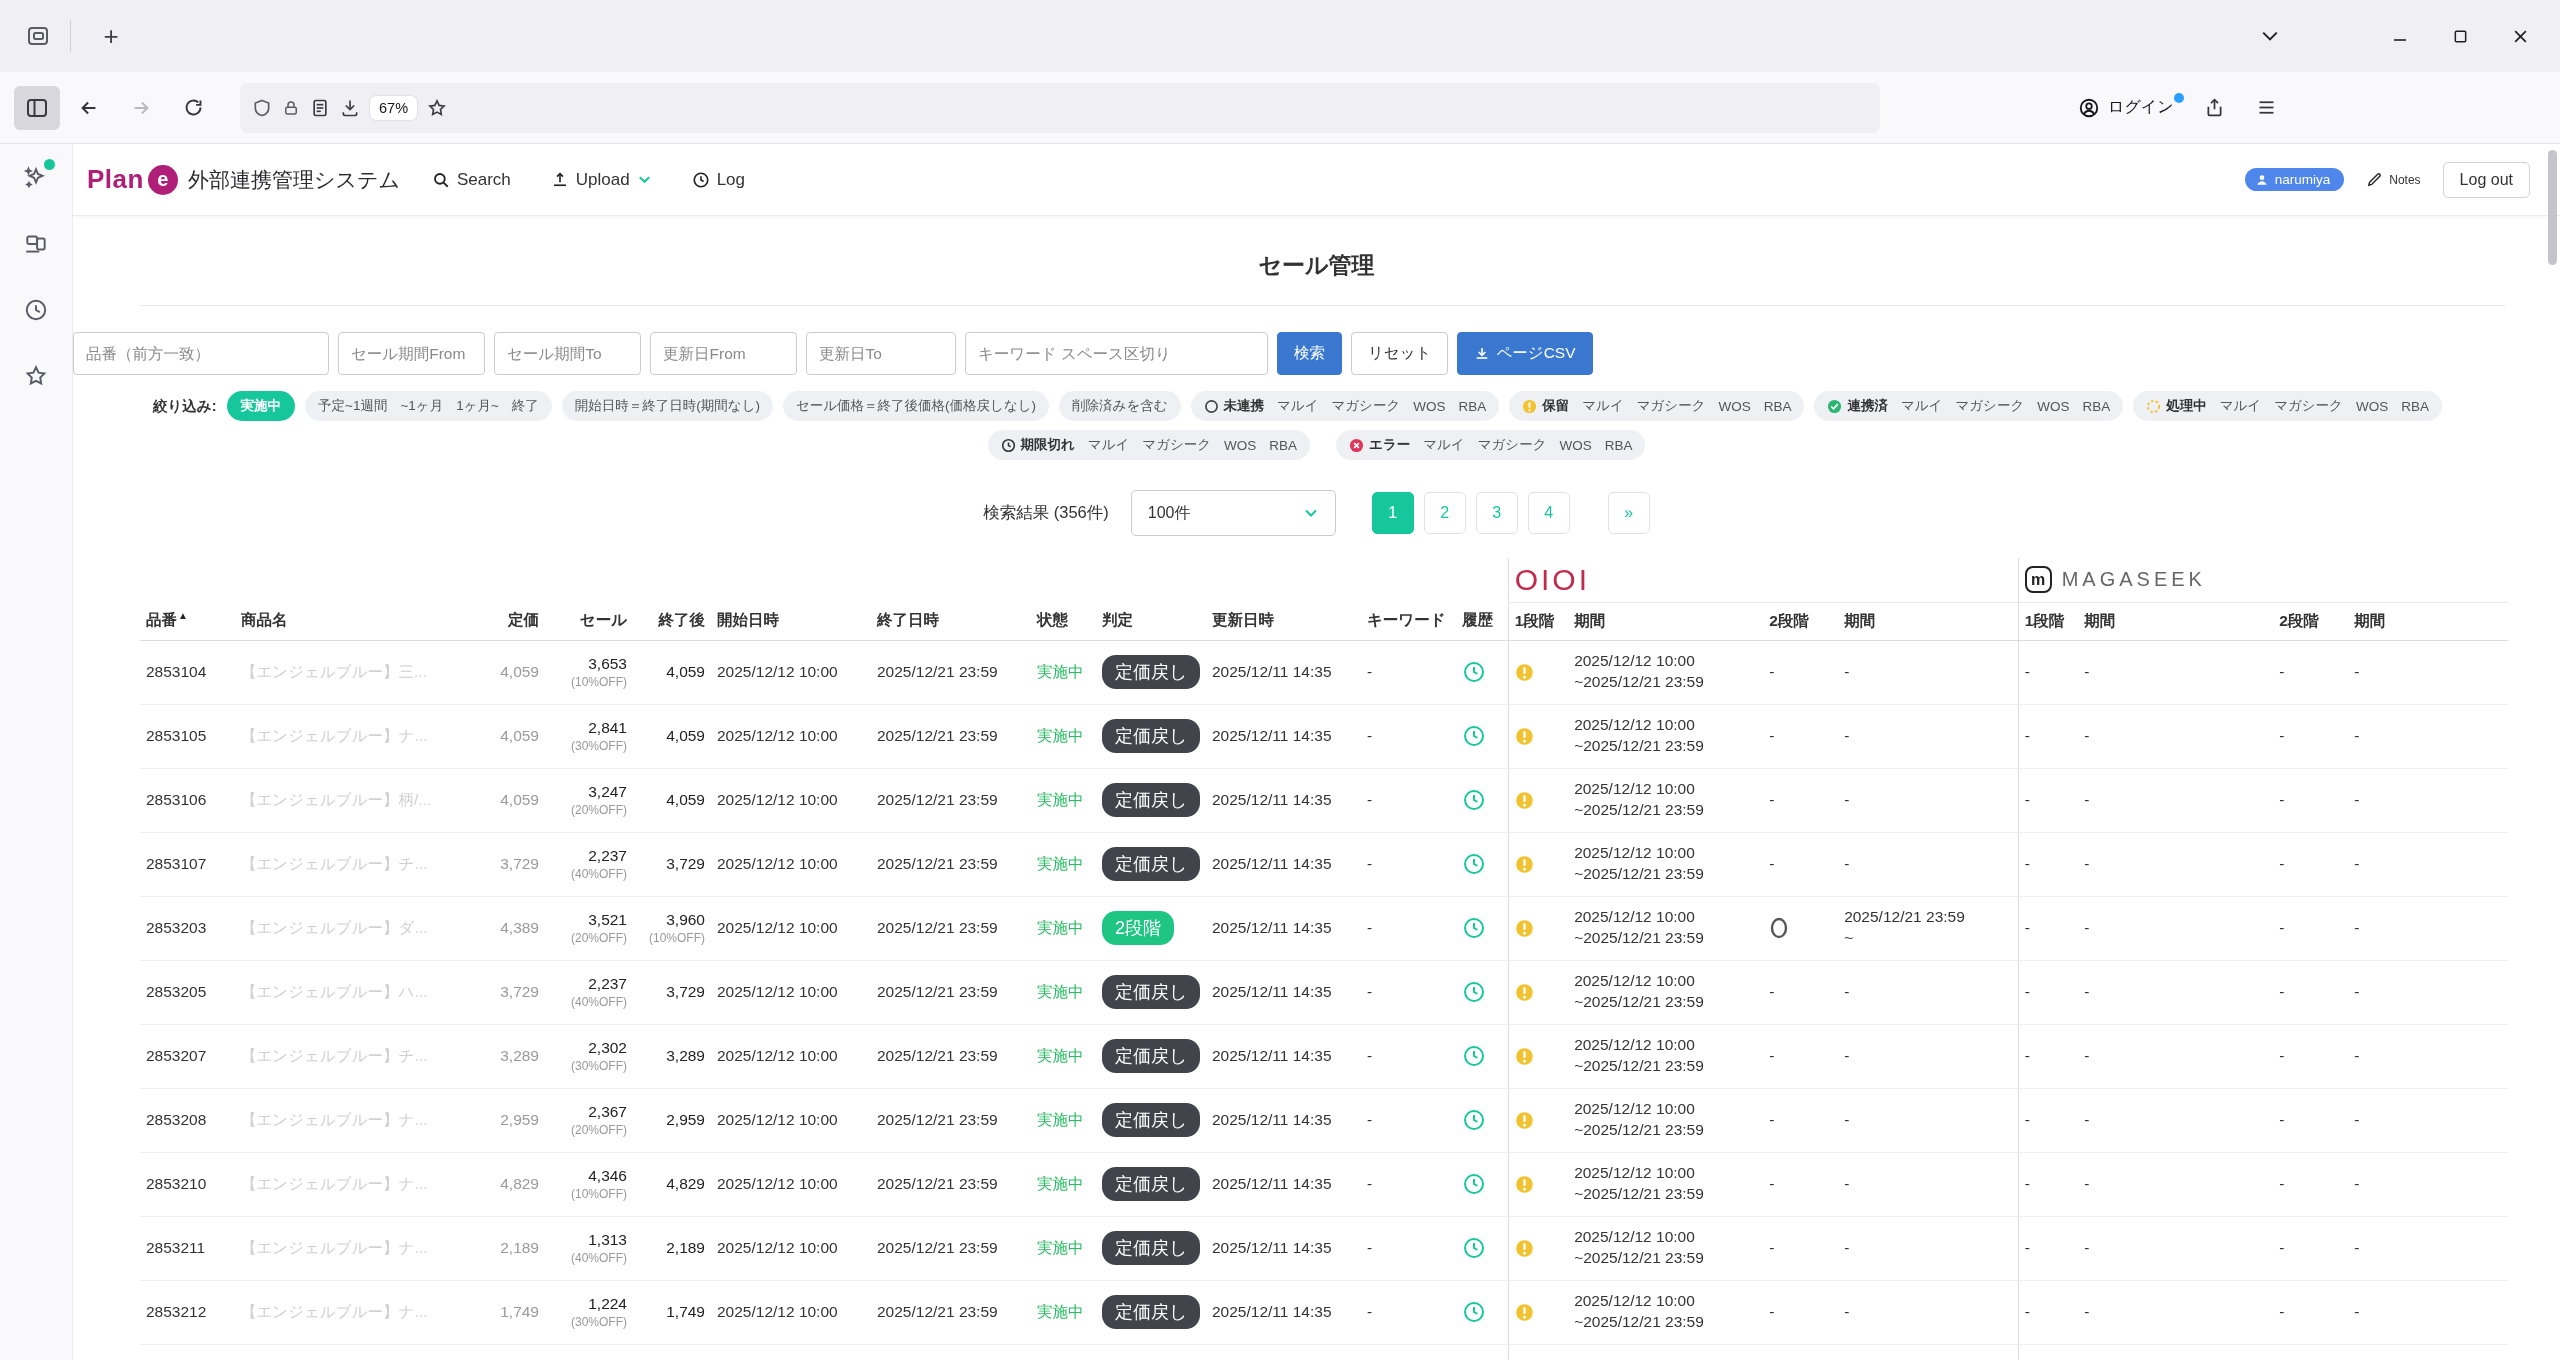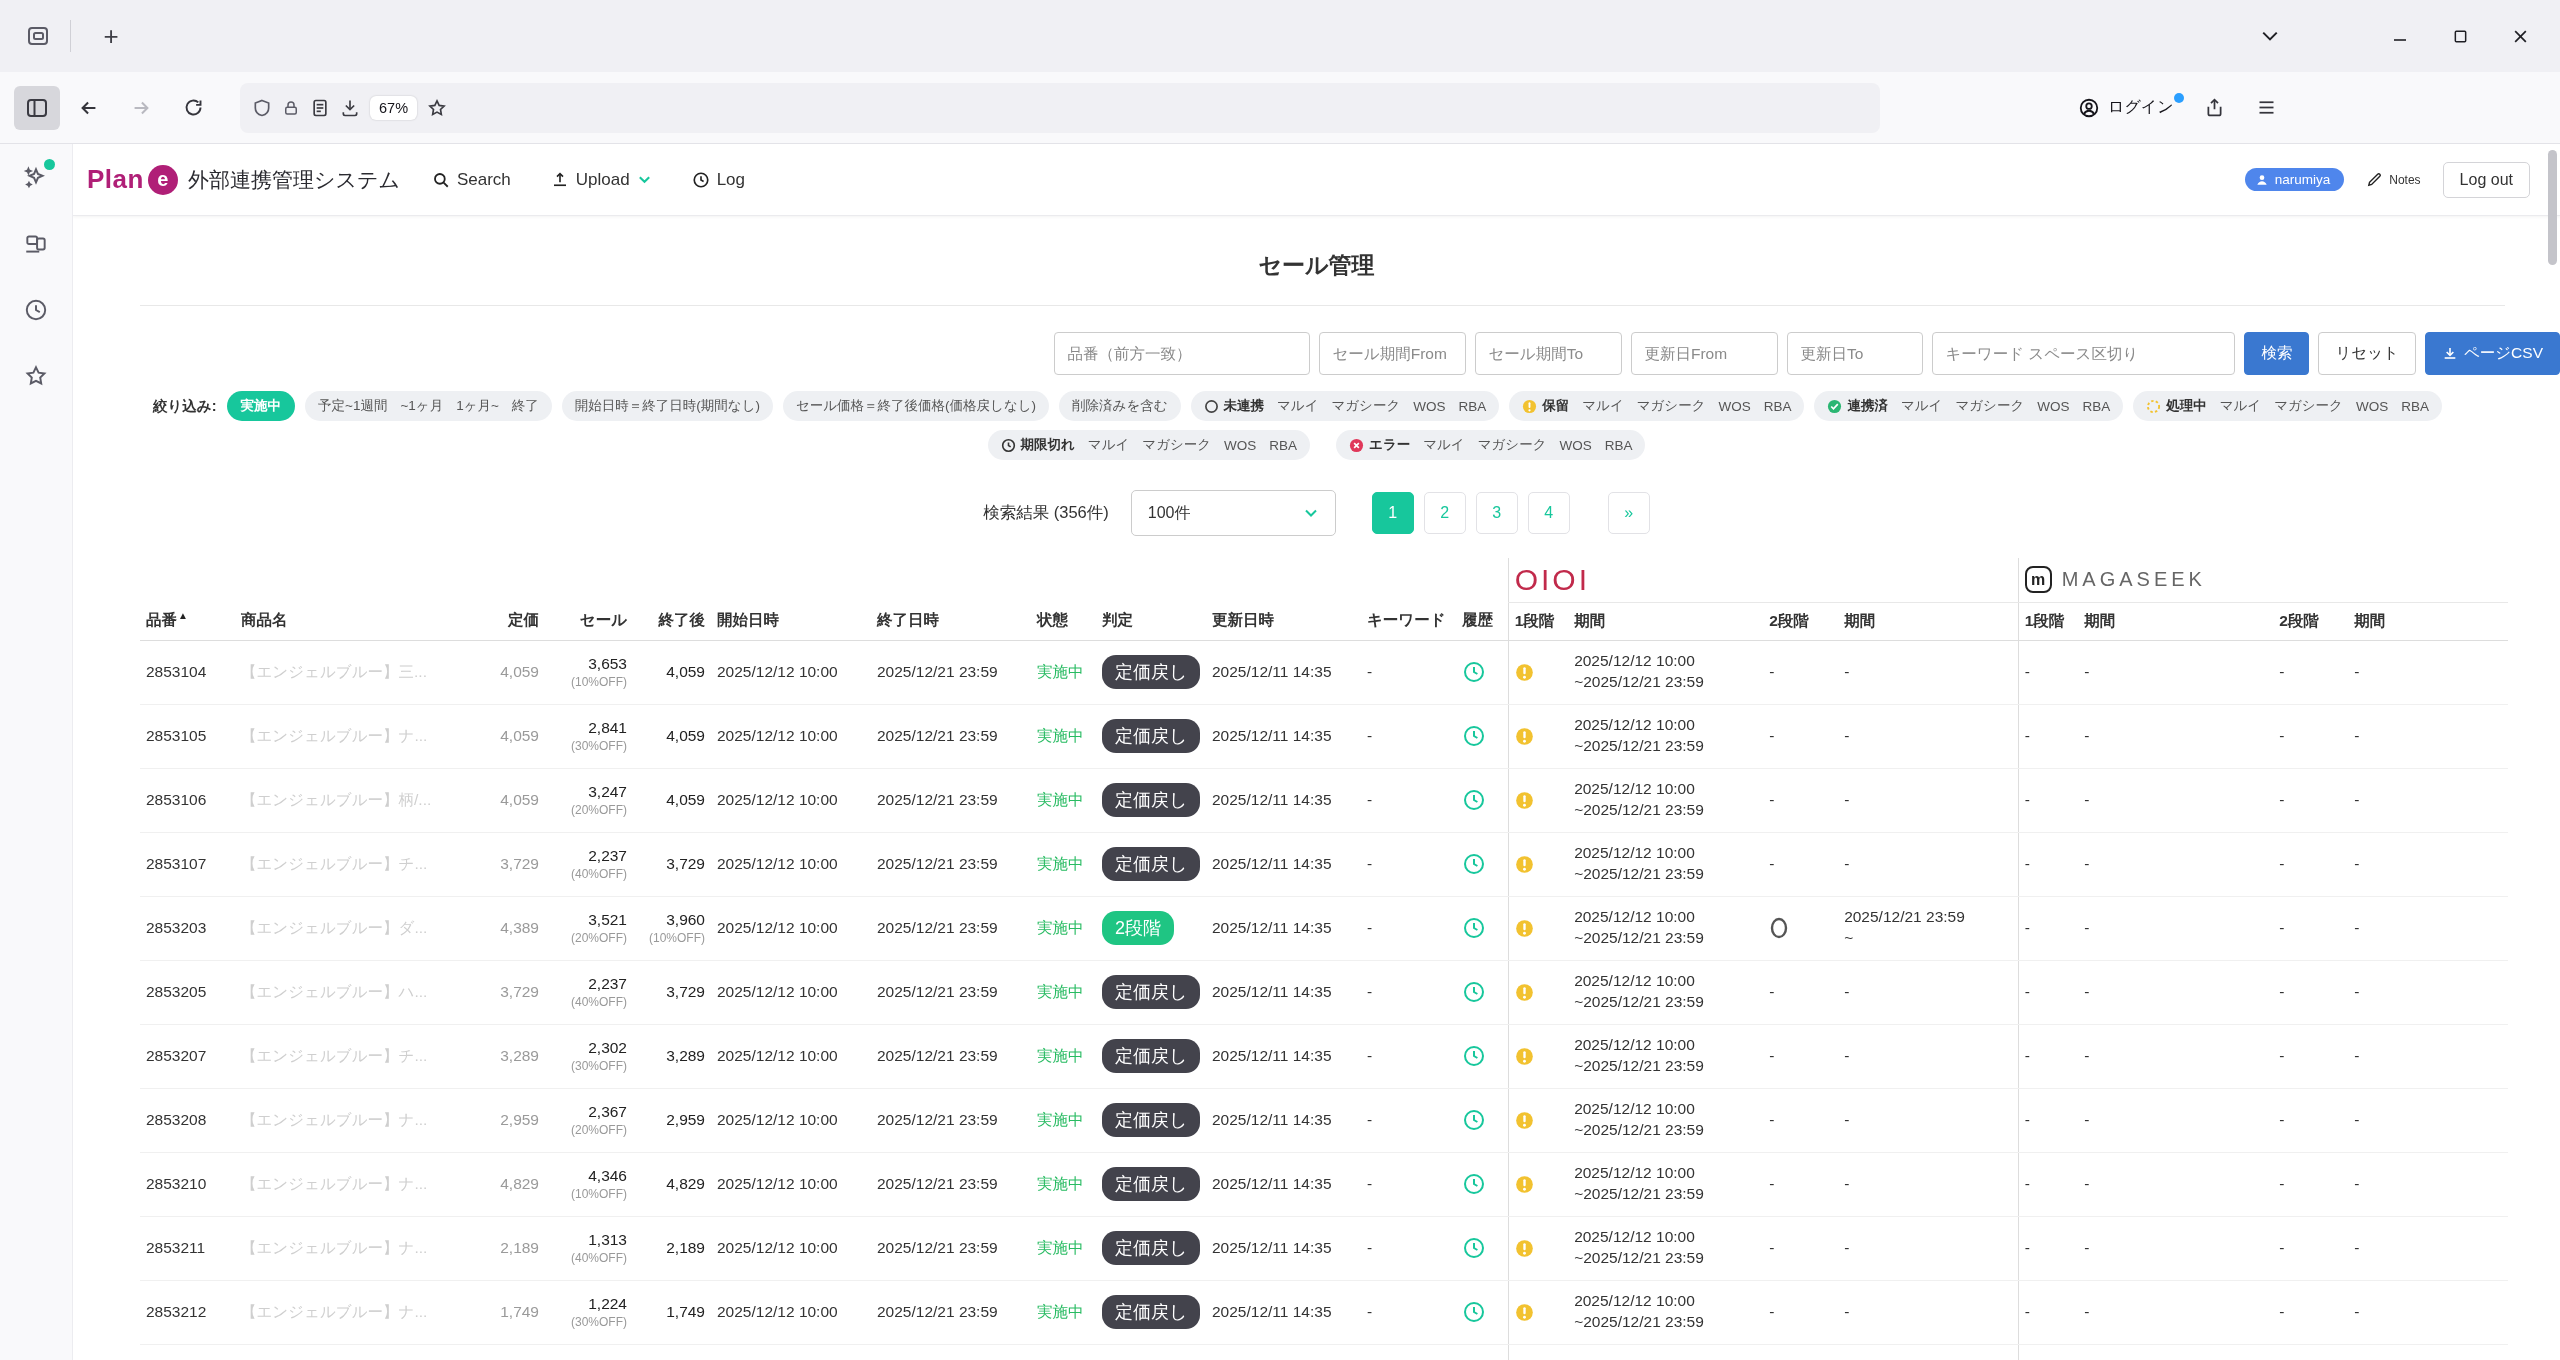--- a/index.html
+++ b/index.html
@@ -46,21 +46,21 @@
   .appnav-item{display:flex;align-items:center;gap:7px;font-size:17px;color:#333;cursor:pointer;}
   .chev-teal{color:#17c79c;}
   .appbar-right{margin-left:auto;display:flex;align-items:center;gap:22px;}
   .user-chip{background:#4f86ec;color:#fff;border-radius:14px;padding:4px 14px 4px 10px;font-size:13.5px;display:flex;align-items:center;gap:6px;}
   .notes{display:flex;align-items:center;gap:6px;font-size:12px;color:#333;}
   .logout-btn{border:1px solid #d4d4d8;border-radius:5px;background:#fff;font-size:16px;color:#333;padding:8px 16px;}
 
   
   .page-title{text-align:center;font-size:23px;font-weight:700;color:#333;margin-top:34px;}
   .title-hr{border:none;border-top:1px solid #e8e8e8;margin:24px 55px 0 67px;}
-  .searchrow{display:flex;justify-content:flex-end;align-items:center;gap:9px;margin-top:26px;}
+  .searchrow{display:flex;justify-content:flex-start;align-items:center;gap:9px;margin-top:26px;}
   .inp{height:43px;border:1px solid #ccc;border-radius:4px;padding:0 12px;font-size:15.5px;color:#333;background:#fff;}
   .inp::placeholder{color:#8a8a8a;}
   .btn{height:43px;border-radius:4px;font-size:15.5px;padding:0 16px;border:1px solid transparent;display:flex;align-items:center;gap:6px;}
   .btn-blue{background:#3a78d0;border-color:#3a78d0;color:#fff;}
   .btn-white{background:#fff;border-color:#ccc;color:#333;}
 
   
   .filters1{display:flex;align-items:center;gap:10px;margin:16px 0 0 80px;flex-wrap:nowrap;}
   .filters2{display:flex;justify-content:center;gap:14px;margin-top:9px;}
   .f-label{font-size:14.5px;font-weight:700;color:#333;white-space:nowrap;}
@@ -306,21 +306,21 @@
       </div>
 
       <div class="page-title">セール管理</div>
       <hr class="title-hr">
 
       <div class="searchrow">
         <input class="inp" style="width: 256px;" placeholder="品番（前方一致）">
         <input class="inp" style="width: 147px;" placeholder="セール期間From">
         <input class="inp" style="width: 147px;" placeholder="セール期間To">
         <input class="inp" style="width: 147px;" placeholder="更新日From">
-        <input class="inp" style="width: 136px;" placeholder="更新日To">
+        <input class="inp" style="width: 150px;" placeholder="更新日To">
         <input class="inp" style="width: 303px;" placeholder="キーワード スペース区切り">
         <button class="btn btn-blue">検索</button>
         <button class="btn btn-white">リセット</button>
         <button class="btn btn-blue">
           <svg width="16" height="16" viewBox="0 0 24 24" fill="none" stroke="#fff" stroke-width="2.4">
               <path d="M12 3v10"></path>
               <path d="M7 9l5 5 5-5"></path>
               <path d="M4 18h16"></path>
             </svg>
           <span>ページCSV</span>

